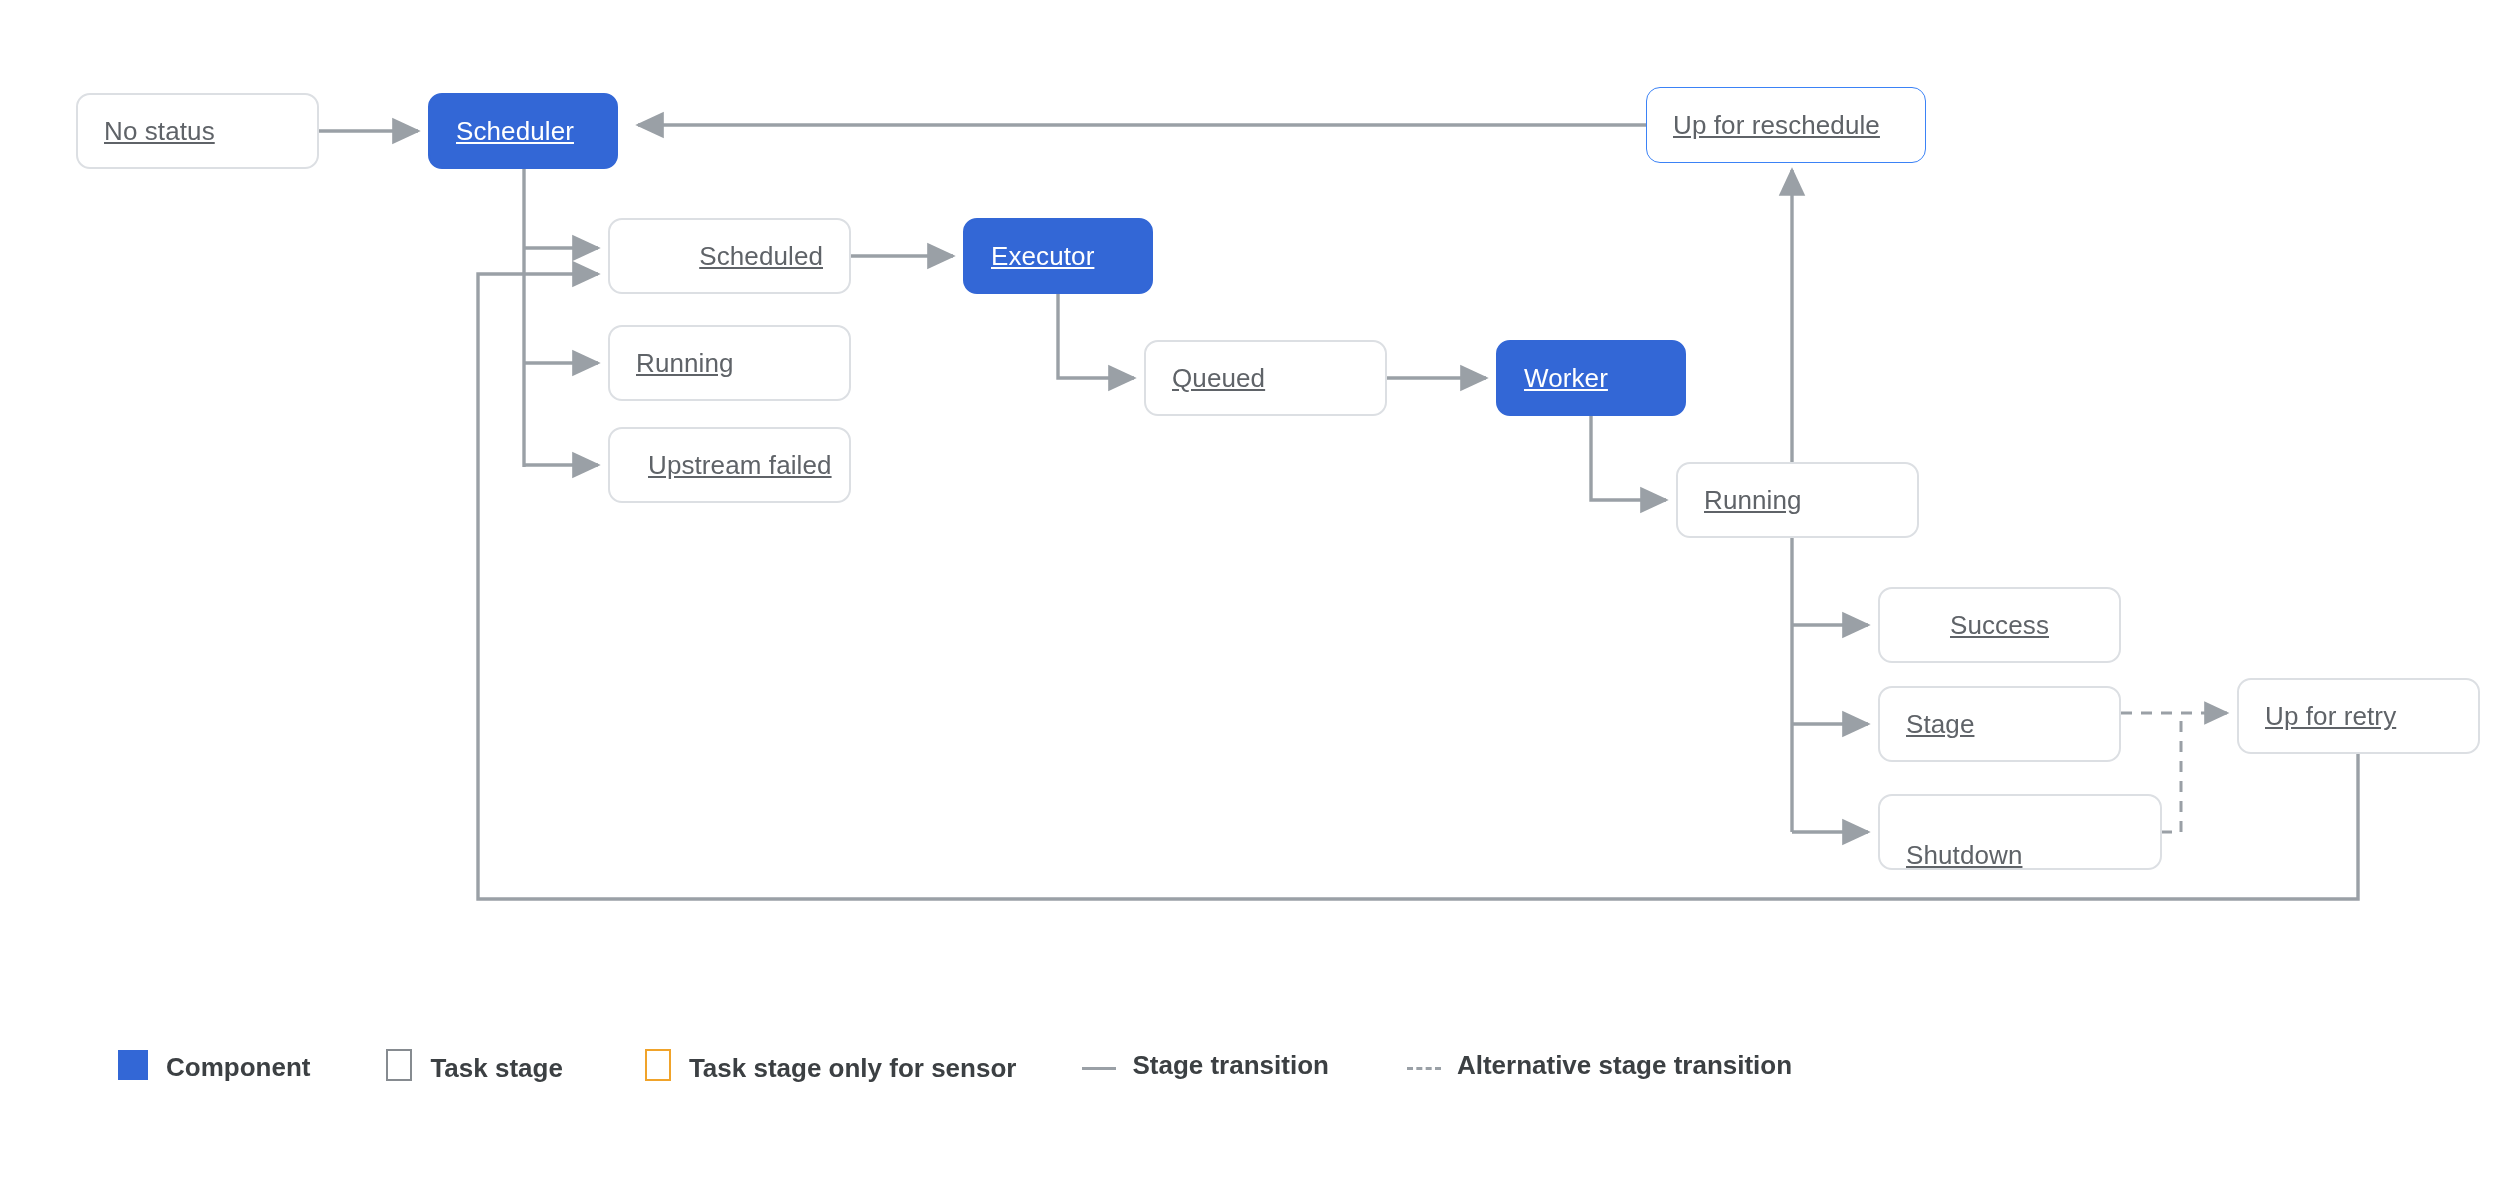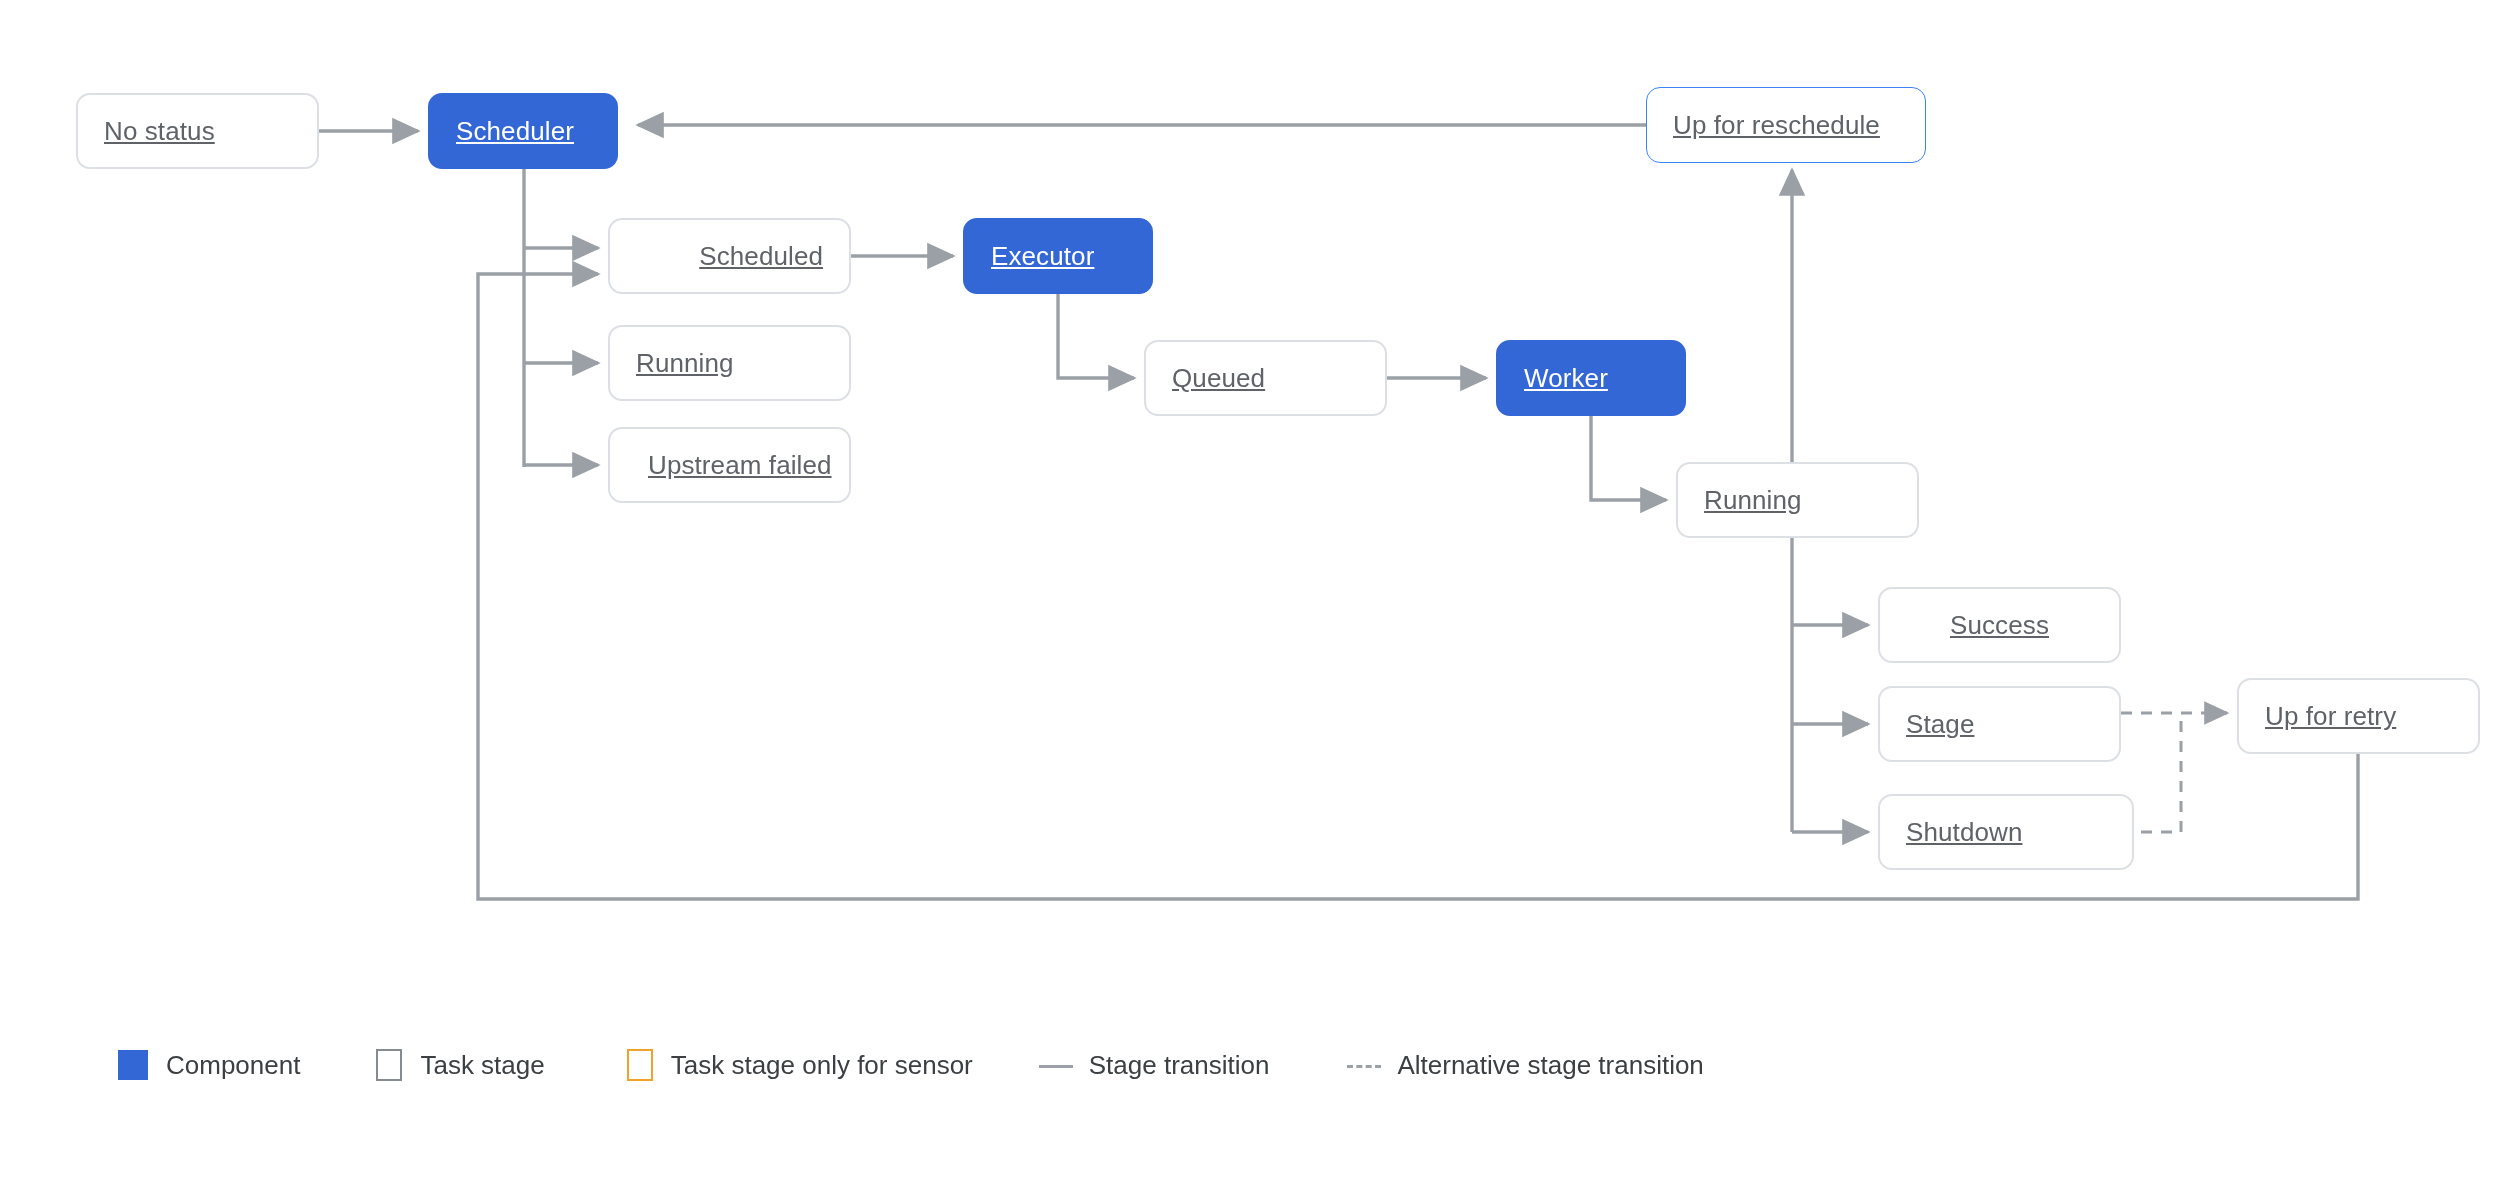--- a/index.html
+++ b/index.html
@@ -17,21 +17,21 @@
   .node.stage .lbl{color:#5f6368;}
 
   .node.component{background:#3367d6;border:2px solid #3367d6;}
   .node.component .lbl{color:#ffffff;}
 
   .node.sensor{background:#ffffff;border:1px solid #3b82f6;}
   .node.sensor .lbl{color:#5f6368;}
 
   
   #legend{position:absolute;left:118px;top:1035px;height:60px;display:flex;align-items:center;}
-  .leg-item{display:flex;align-items:center;margin-right:76px;}
+  .leg-item{display:flex;align-items:flex-end;margin-right:76px;font-weight:bold;}
   .leg-item .leg-label{font-size:26px;color:#3c4043;line-height:1;}
   .swatch{width:26px;height:32px;margin-right:18px;box-sizing:border-box;flex:none;}
   .swatch.filled{background:#3367d6;border:none;height:30px;width:30px;}
   .swatch.outline-gray{border:2.5px solid #868b90;background:#fff;}
   .swatch.outline-orange{border:2.5px solid #f0a32a;background:#fff;}
   .linekey{width:34px;height:22px;margin-right:16px;flex:none;position:relative;}
   .linekey i{position:absolute;left:0;right:0;top:50%;height:0;display:block;}
   .linekey.solid i{border-top:3px solid #9aa0a6;}
   .linekey.dashed i{border-top:3px dashed #9aa0a6;}
 </style>
@@ -137,21 +137,21 @@
   </div>
 
   <div class="node stage" style="left:1878px;top:686px;width:243px;height:76px;">
     <span class="lbl">Stage</span>
   </div>
 
   <div class="node stage" style="left:2237px;top:678px;width:243px;height:76px;">
     <span class="lbl">Up for retry</span>
   </div>
 
-  <div class="node stage" style="left:1878px;top:794px;width:256px;height:76px;">
+  <div class="node stage" style="left:1878px;top:794px;width:284px;height:76px;align-items:flex-end;">
     <span class="lbl">Shutdown</span>
   </div>
 
   <div id="legend">
 
     <div class="leg-item">
       <span class="swatch filled"></span>
       <span class="leg-label">Component</span>
     </div>
 

